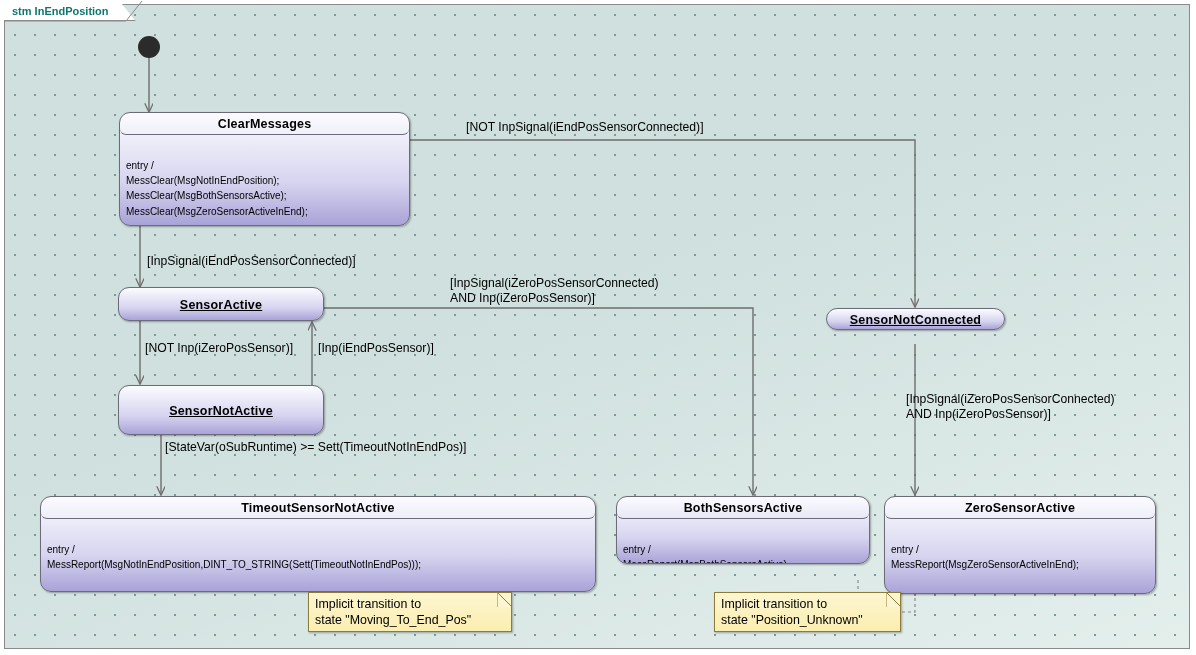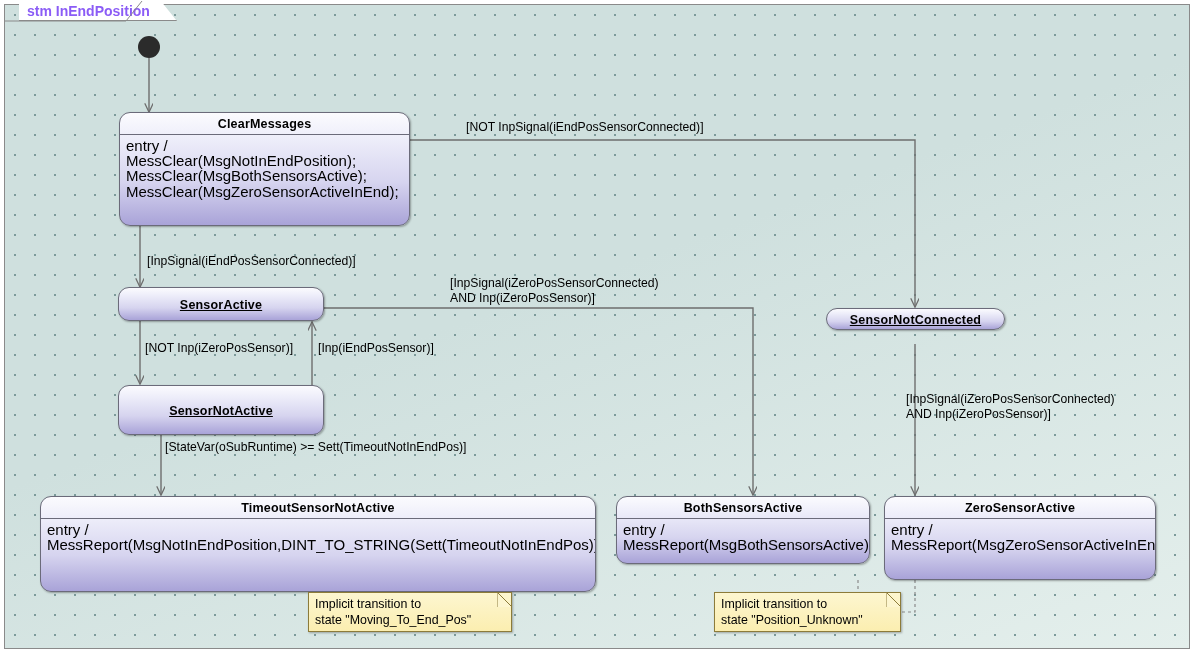--- a/index.html
+++ b/index.html
@@ -22,31 +22,31 @@
     box-sizing:border-box;
     border:1px solid #8a8a8a;
     background:
       radial-gradient(circle, #7c9a9a 0.9px, rgba(0,0,0,0) 1.1px) 0 0/20px 20px,
       linear-gradient(160deg,#cfe0de 0%, #cfe0de 45%, #e4efec 100%);
     background-color:#cfe0de;
   }
 
   .frame-tab{
     position:absolute;
-    left:19px; top:1px;
+    left:4px; top:1px;
     height:20px;
     background:#ffffff;
     border:1px solid #8a8a8a;
     border-top:none;
     border-left:none;
     box-sizing:border-box;
     padding:1px 26px 1px 8px;
-    font-size:14px;
+    font-size:11px;
     font-weight:bold;
-    color:#8b5cf6;
+    color:#0f766e;
     line-height:18px;
     white-space:nowrap;
     z-index:40;
     clip-path:polygon(0 0, calc(100% - 16px) 0, 100% 100%, 0 100%);
   }
 
   
   .state{
     position:absolute;
     box-sizing:border-box;
@@ -68,27 +68,29 @@
     font-weight:bold;
     color:#000;
     text-align:center;
     padding:4px 8px 3px 8px;
     white-space:nowrap;
     letter-spacing:0.2px;
   }
   .state.composite .state-title{
     border-bottom:1px solid #6b6b7a;
     display:block;
+    border-radius:6px;
   }
   .state-body{
-    font-size:15px;
+    font-size:10px;
     color:#000;
     padding:3px 6px 5px 6px;
     line-height:15.2px;
     white-space:pre;
+    margin-top:20px;
   }
 
   
   .initial-node{
     position:absolute;
     width:22px;height:22px;
     border-radius:50%;
     background:#2b2b2b;
     z-index:21;
   }
@@ -203,21 +205,21 @@
     <div class="state-body">entry /
 MessReport(MsgNotInEndPosition,DINT_TO_STRING(Sett(TimeoutNotInEndPos)));</div>
   </div>
 
   <div class="state composite" style="left:616px; top:496px; width:254px; height:68px;">
     <div class="state-title">BothSensorsActive</div>
     <div class="state-body">entry /
 MessReport(MsgBothSensorsActive)</div>
   </div>
 
-  <div class="state composite" style="left:884px; top:496px; width:272px; height:84px;">
+  <div class="state composite" style="left:884px; top:496px; width:272px; height:98px;">
     <div class="state-title">ZeroSensorActive</div>
     <div class="state-body">entry /
 MessReport(MsgZeroSensorActiveInEnd);</div>
   </div>
 
   <div class="guard" style="left:466px; top:120px;">[NOT InpSignal(iEndPosSensorConnected)]</div>
 
   <div class="guard" style="left:147px; top:242px;margin-top:12px;">[InpSignal(iEndPosSensorConnected)]</div>
 
   <div class="guard" style="left:450px; top:276px;">[InpSignal(iZeroPosSensorConnected)

